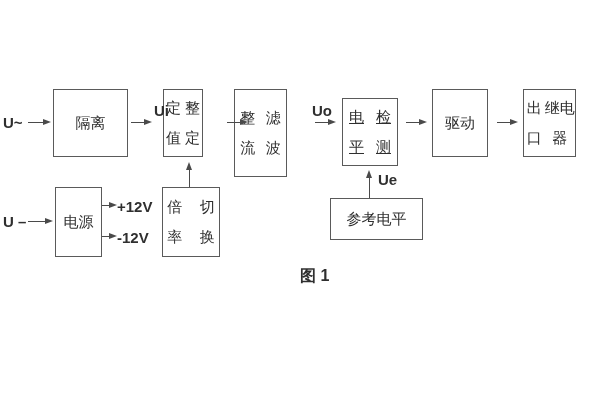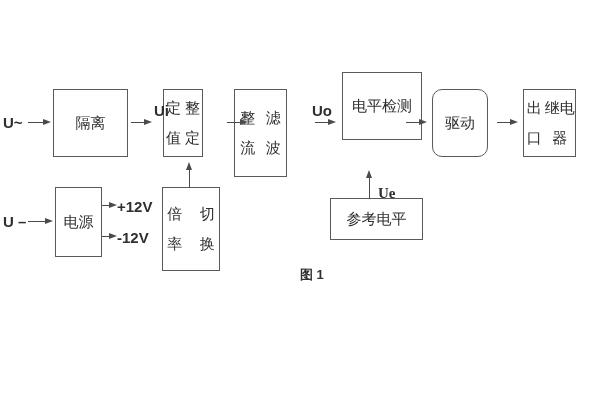--- a/index.html
+++ b/index.html
@@ -35,21 +35,21 @@
   
   .sig{
     position:absolute;
     font-size:15px;
     font-weight:600;
     color:var(--text);
     white-space:nowrap;
   }
   .cap{
     position:absolute;
-    font-size:13px;
+    font-size:16px;
     font-weight:600;
     color:var(--text);
     white-space:nowrap;
   }
   
   .ar{
     position:absolute;
     height:0;
     border-top:1.4px solid var(--line);
   }
@@ -74,45 +74,45 @@
     top:-8px;left:-4.4px;
     width:0;height:0;
     border-bottom:8px solid var(--line);
     border-left:3.8px solid transparent;
     border-right:3.8px solid transparent;
   }
   
   #b-isolation{left:53px;top:89px;width:75px;height:68px;}
   #b-setpoint{left:163px;top:89px;width:40px;height:68px;}
   #b-rectifier{left:234px;top:89px;width:53px;height:88px;}
-  #b-level{left:342px;top:72px;width:80px;height:68px;}
-  #b-driver{left:432px;top:89px;width:56px;height:68px;border-radius:10px;}
+  #b-level{left:342px;top:98px;width:56px;height:68px;text-decoration:underline;}
+  #b-driver{left:432px;top:89px;width:56px;height:68px;}
   #b-relay{left:523px;top:89px;width:53px;height:68px;}
   
   #b-power{left:55px;top:187px;width:47px;height:70px;}
-  #b-ratio{left:162px;top:187px;width:58px;height:84px;gap:9px;}
+  #b-ratio{left:162px;top:187px;width:58px;height:70px;gap:9px;}
   #b-reference{left:330px;top:198px;width:93px;height:42px;}
   
   #a-ac{left:28px;top:122px;width:15px;}
   #a-ui{left:131px;top:122px;width:13px;}
   #a-23{left:227px;top:122px;width:13px;}
   #a-uo{left:315px;top:122px;width:13px;}
   #a-45{left:406px;top:122px;width:13px;}
   #a-56{left:497px;top:122px;width:13px;}
   #a-dc{left:28px;top:221px;width:17px;}
   #a-p12{left:102px;top:205px;width:7px;}
   #a-n12{left:102px;top:236px;width:7px;}
   #v-ratio{left:189px;top:170px;height:17px;}
   #v-ue{left:369px;top:178px;height:20px;}
   
   #l-uac{left:3px;top:114px;}
   #l-udc{left:3px;top:213px;}
   #l-ui{left:132px;top:102px;margin-left:22px;}
   #l-uo{left:312px;top:102px;}
-  #l-ue{left:378px;top:185px;font-family:Liberation Serif, serif;}
+  #l-ue{left:378px;top:171px;}
   #l-p12{left:117px;top:198px;}
   #l-n12{left:117px;top:229px;}
   #l-cap{left:300px;top:266px;}
 </style>
 </head>
 <body>
 
 <div class="canvas">
 
   <div class="blk" id="b-isolation">

